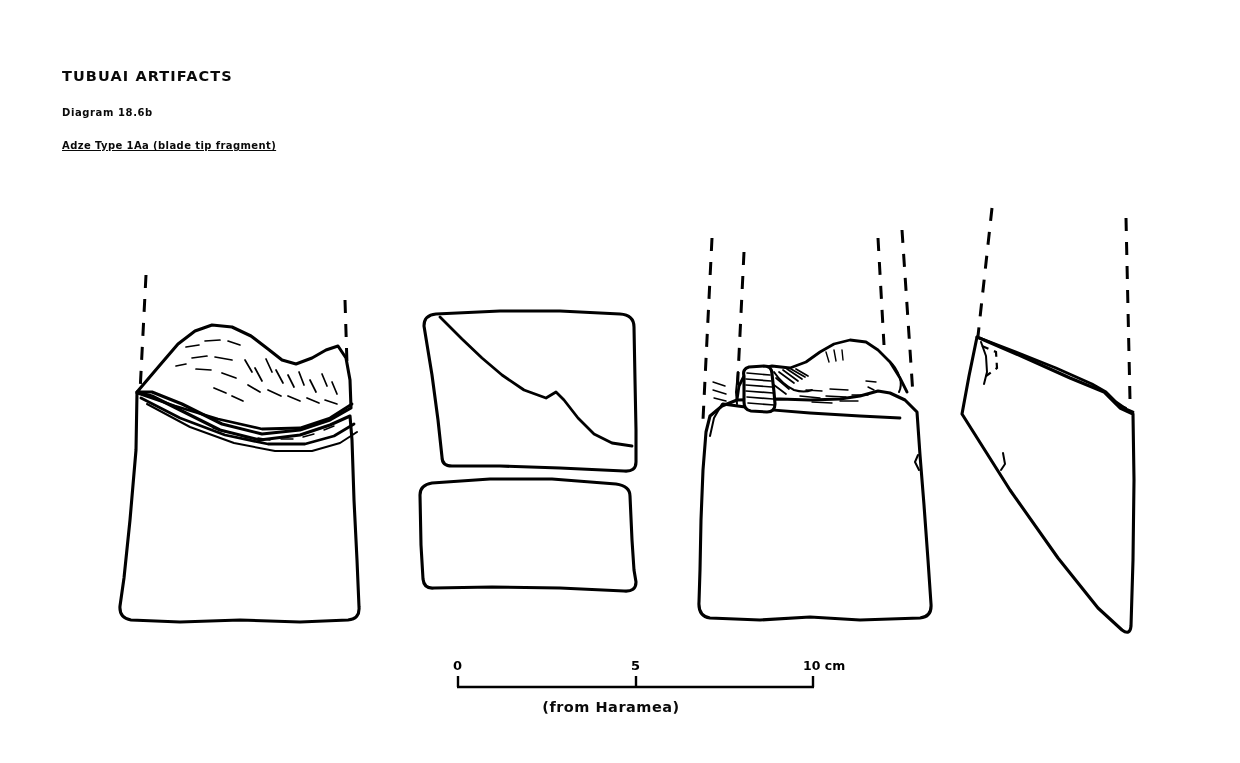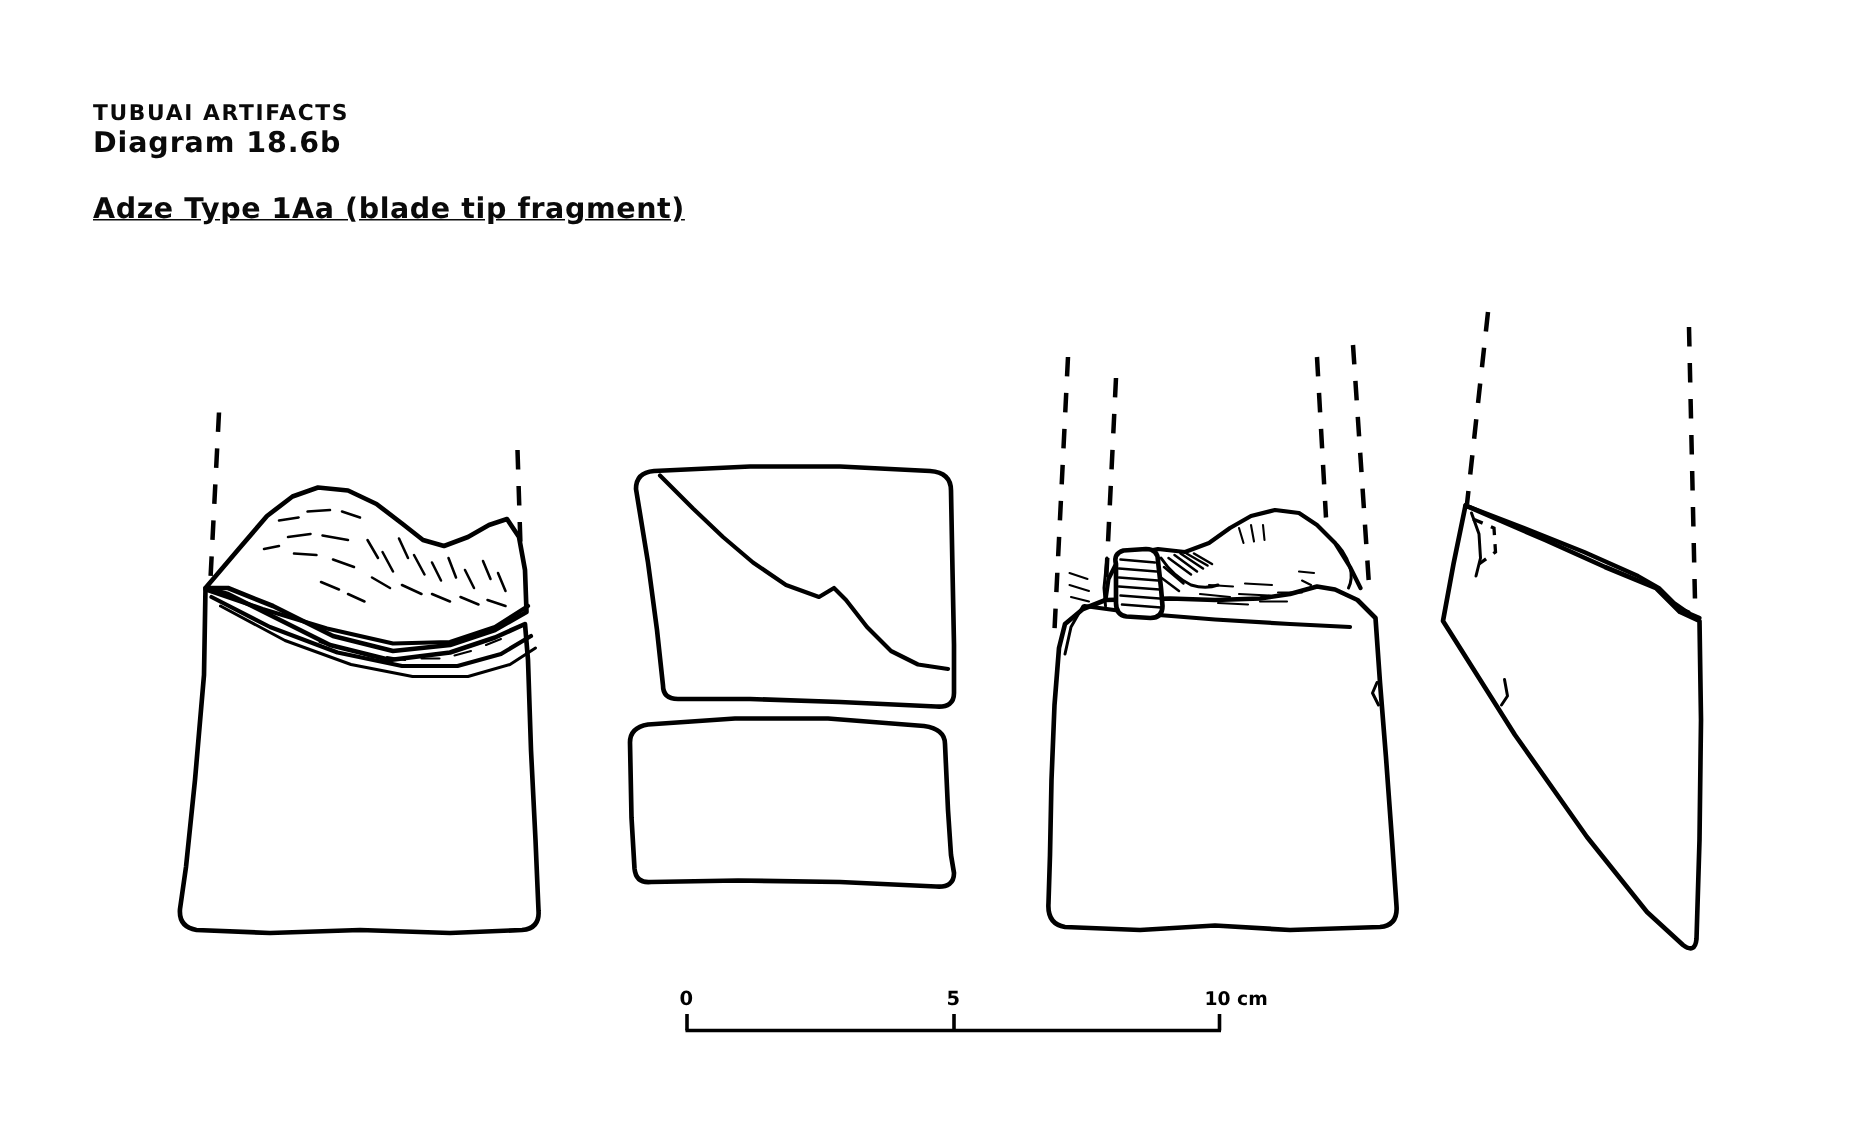--- a/index.html
+++ b/index.html
@@ -21,28 +21,29 @@
   }
   .caption-block {
     position: absolute;
     left: 62px;
     top: 68px;
     width: 700px;
   }
   .caption-line {
     font-family: "DejaVu Sans", sans-serif;
     font-weight: bold;
-    font-size: 19px;
+    font-size: 10px;
     letter-spacing: 0.6px;
     color: #0a0a0a;
     white-space: nowrap;
   }
   .caption-title {
     font-size: 14.5px;
     letter-spacing: 1.1px;
+    margin-bottom: 23px;
   }
   .caption-diagram {
     margin-bottom: 22px;
   }
   .caption-subject {
     letter-spacing: 0.4px;
     text-decoration: underline;
   }
   #figure-svg {
     position: absolute;
@@ -359,14 +360,17 @@
       <path class="scale-rule" d="M 458 687 L 458 676"></path>
       <path class="scale-rule" d="M 636 687 L 636 676"></path>
       <path class="scale-rule" d="M 813 687 L 813 676"></path>
 
       <text class="scale-label" x="453" y="670">0</text>
       <text class="scale-label" x="631" y="670">5</text>
       <text class="scale-unit" x="803" y="670">10 cm</text>
     </g>
   </svg>
 
+  <div class="source-credit">
+    <span class="credit-shift">(from Haramea)</span>
+  </div>
 
 </div>
 
 </body></html>

